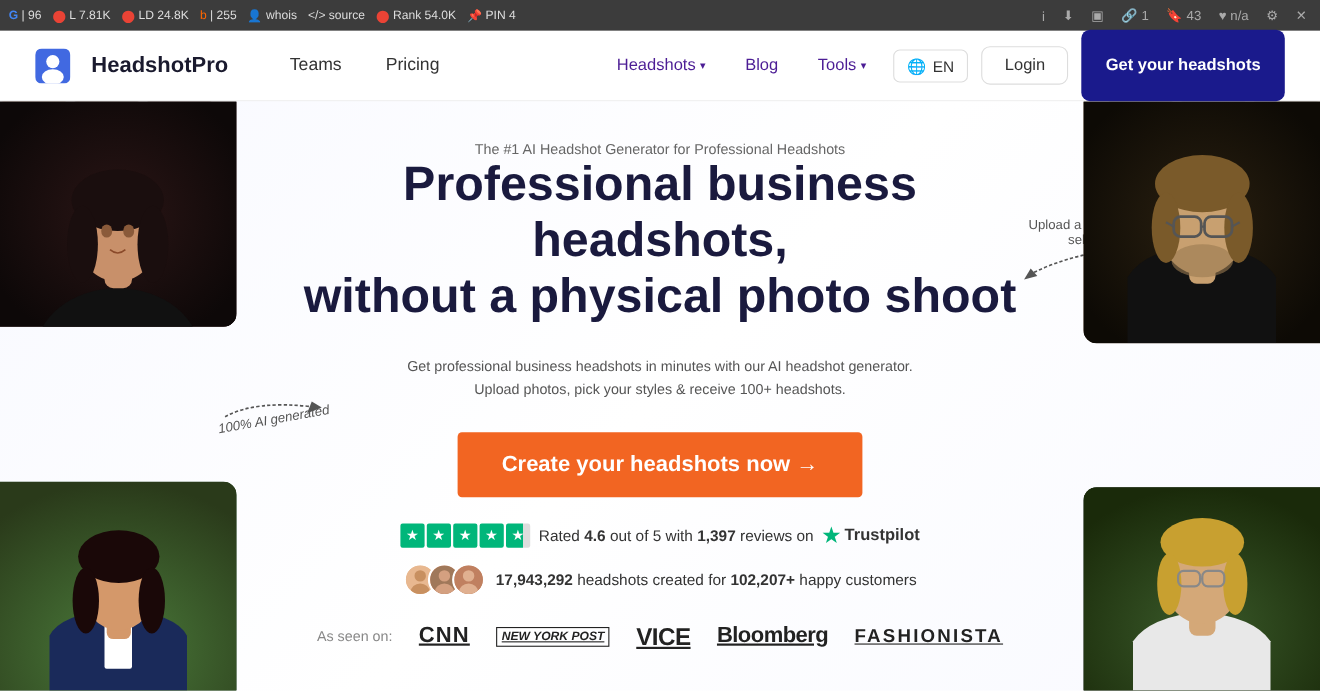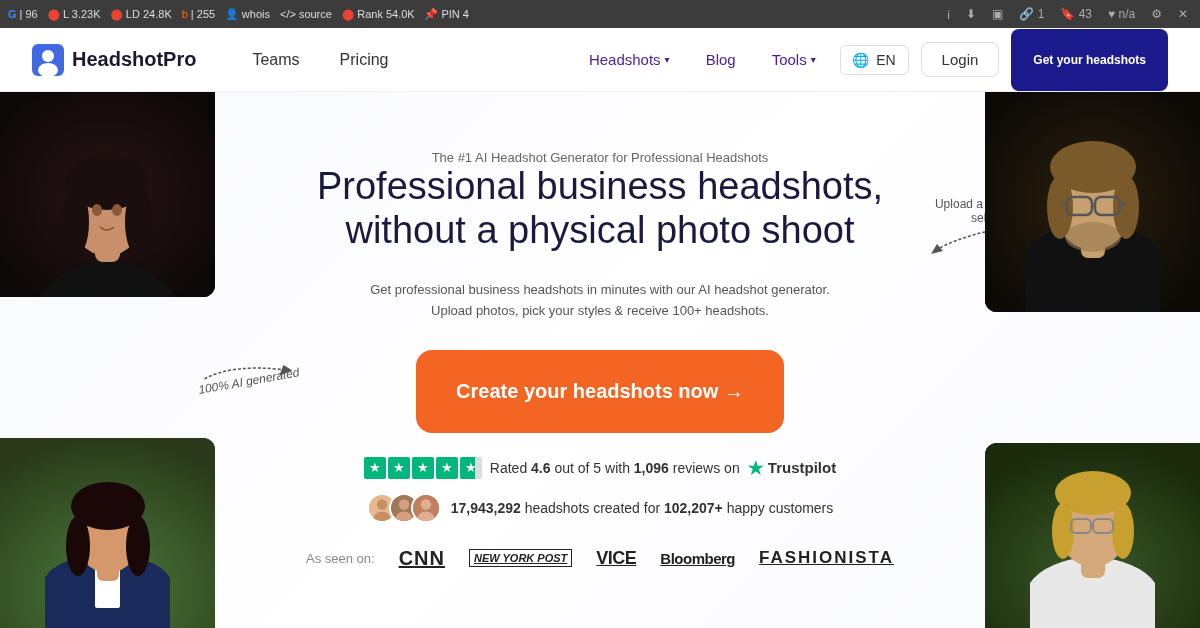--- a/index.html
+++ b/index.html
@@ -25,31 +25,31 @@
     .navbar {
       background: #fff;
       height: 64px;
       display: flex;
       align-items: center;
       padding: 0 32px;
       border-bottom: 1px solid #f0f0f0;
       position: relative;
       z-index: 10;
     }
-    .logo { display: flex; align-items: center; gap: 8px; margin-right: 40px; cursor: pointer; }
+    .logo { display: flex; align-items: center; gap: 19px; margin-right: 40px; cursor: pointer; }
     .logo-icon { width: 32px; height: 32px; }
     .logo-text { font-size: 20px; font-weight: 700; color: #1a1a2e; }
     .nav-links { display: flex; gap: 8px; align-items: center; }
     .nav-link { padding: 8px 16px; font-size: 16px; color: #333; text-decoration: none; cursor: pointer; font-weight: 500; }
     .nav-right { margin-left: auto; display: flex; align-items: center; gap: 12px; }
     .nav-link-right { padding: 8px 12px; font-size: 15px; color: #4c1d95; cursor: pointer; font-weight: 500; display: flex; align-items: center; gap: 4px; }
     .nav-link-right .chevron { font-size: 10px; }
     .lang-btn { display: flex; align-items: center; gap: 6px; padding: 6px 12px; border: 1px solid #ddd; border-radius: 6px; cursor: pointer; font-size: 14px; color: #333; }
     .login-btn { padding: 8px 20px; border: 1px solid #ddd; border-radius: 8px; background: #fff; cursor: pointer; font-size: 15px; color: #333; font-weight: 500; }
-    .cta-btn-nav { padding: 24px 22px; background: #1a1a8c; border-radius: 8px; color: #fff; font-size: 12px; font-weight: 600; cursor: pointer; border: none; }
+    .cta-btn-nav { padding: 24px 22px; background: #1a1a8c; border-radius: 8px; color: #fff; font-size: 15px; font-weight: 600; cursor: pointer; border: none; }
 
     
     .main-content {
       position: relative;
       height: calc(628px - 28px - 64px);
       background: linear-gradient(135deg, #f8f9ff 0%, #fff 50%, #f8f9ff 100%);
       overflow: hidden;
     }
 
     
@@ -162,39 +162,39 @@
       align-items: center;
       justify-content: center;
       padding: 20px 40px;
       text-align: center;
     }
     .subtitle-top {
       font-size: 13px;
       color: #666;
     }
     .main-title {
-      font-size: 38px;
-      font-weight: 400;
+      font-size: 44px;
+      font-weight: 700;
       color: #1a1a3e;
       line-height: 1.15;
       margin-bottom: 28px;
     }
     .sub-desc {
       font-size: 13px;
       color: #555;
       line-height: 1.6;
       margin-bottom: 28px;
       max-width: 500px;
     }
     .cta-main {
       background: #f26522;
       color: #fff;
       border: none;
-      border-radius: 16px;
-      padding: 30px 40px;
+      border-radius: 4px;
+      padding: 18px 40px;
       font-size: 20px;
       font-weight: 700;
       cursor: pointer;
       display: flex;
       align-items: center;
       gap: 10px;
       margin-bottom: 24px;
     }
     .trustpilot-row {
       display: flex;
@@ -269,35 +269,35 @@
     }
     .media-logo {
       font-size: 14px;
       font-weight: 800;
       color: #222;
       letter-spacing: -0.5px;
       text-decoration: underline;
     }
     .media-logo.cnn { font-size: 20px; font-weight: 900; letter-spacing: 1px; }
     .media-logo.nyt { font-size: 12px; font-weight: 900; letter-spacing: 0; font-style: italic; border: 1.5px solid #222; padding: 1px 3px; }
-    .media-logo.vice { font-size: 18px; font-weight: 900; }
-    .media-logo.bloomberg { font-size: 15px; font-weight: 700; }
+    .media-logo.vice { font-size: 22px; font-weight: 900; }
+    .media-logo.bloomberg { font-size: 20px; font-weight: 700; }
     .media-logo.fashionista { font-size: 17px; font-weight: 700; letter-spacing: 2px; text-transform: uppercase; }
   </style>
 </head>
 <body>
 
 <div class="browser-toolbar">
   <div class="browser-metric">
     <span style="color:#4285f4;font-weight:bold">G</span>
     <span>| 96</span>
   </div>
   <div class="browser-metric">
     <span style="color:#ea4335">⬤</span>
-    <span>L 3.23K</span>
+    <span>L 7.81K</span>
   </div>
   <div class="browser-metric">
     <span style="color:#ea4335">⬤</span>
     <span>LD 24.8K</span>
   </div>
   <div class="browser-metric">
     <span style="color:#ff6600">b</span>
     <span>| 255</span>
   </div>
   <div class="browser-metric">
@@ -562,21 +562,21 @@
         <div class="star">★</div>
         <div class="star">★</div>
         <div class="star">★</div>
         <div class="star">★</div>
         <div class="star star-half">★</div>
       </div>
       <span>
         <span>Rated</span>
         <strong>4.6</strong>
         <span>out of 5 with</span>
-        <strong>1,096</strong>
+        <strong>1,397</strong>
         <span>reviews on</span>
       </span>
       <div class="trustpilot-logo">
         <span class="tp-icon">★</span>
         <strong>Trustpilot</strong>
       </div>
     </div>
 
     <div class="customers-row">
       <div class="customer-avatars">

